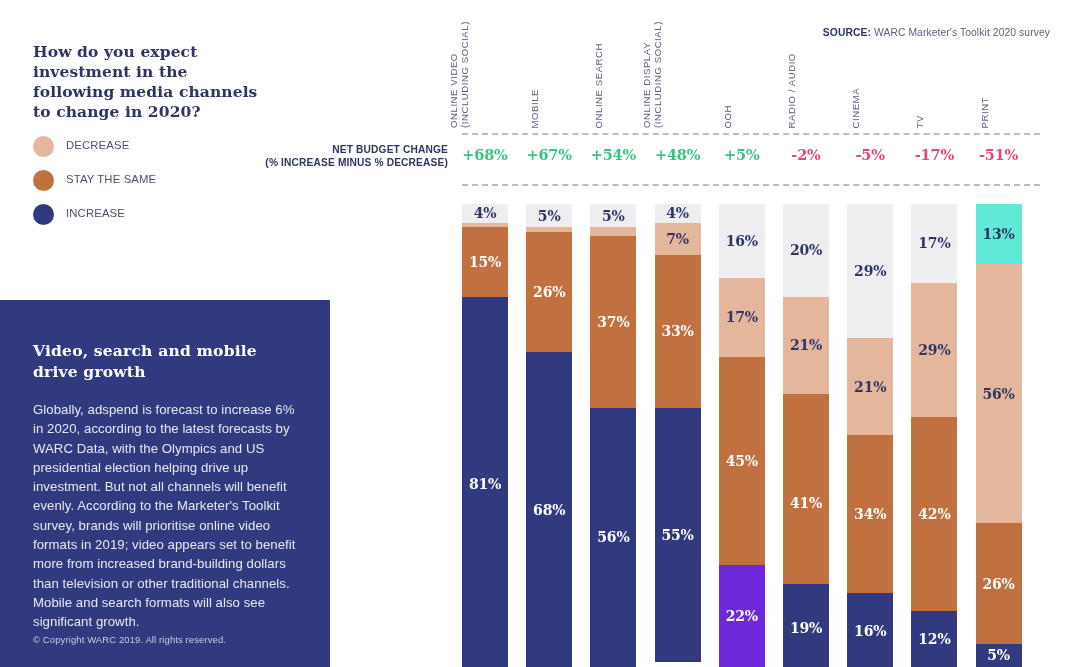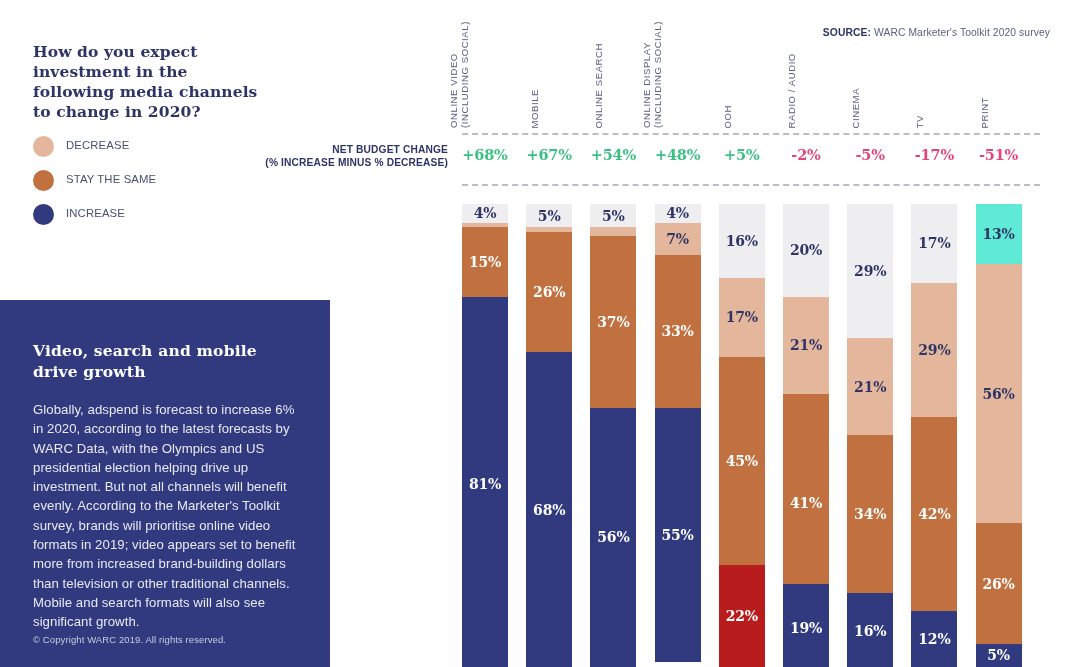--- a/index.html
+++ b/index.html
@@ -210,21 +210,21 @@
       <div class="bar" style="left: 718.8px;">
         <div class="seg" style="height: 74.08px; background: rgb(238, 237, 240);">
           <span style="color: rgb(46, 53, 102);">16%</span>
         </div>
         <div class="seg" style="height: 78.71px; background: rgb(228, 183, 156);">
           <span style="color: rgb(46, 53, 102);">17%</span>
         </div>
         <div class="seg" style="height: 208.35px; background: rgb(193, 113, 63);">
           <span style="color: rgb(255, 255, 255);">45%</span>
         </div>
-        <div class="seg" style="height: 101.86px; background: #b91c1c;">
+        <div class="seg" style="height: 101.86px; background: #6d28d9;">
           <span style="color: rgb(255, 255, 255);">22%</span>
         </div>
       </div>
       <div class="col" style="left: 783px; top: 28px; height: 100px;">
         <div class="vlabel" style="left: 14px;">
           <span>RADIO / AUDIO</span>
         </div>
       </div>
       <div class="nbc-val" style="left: 783px; color: rgb(224, 69, 123);">-2%</div>
       <div class="bar" style="left: 783px;">

